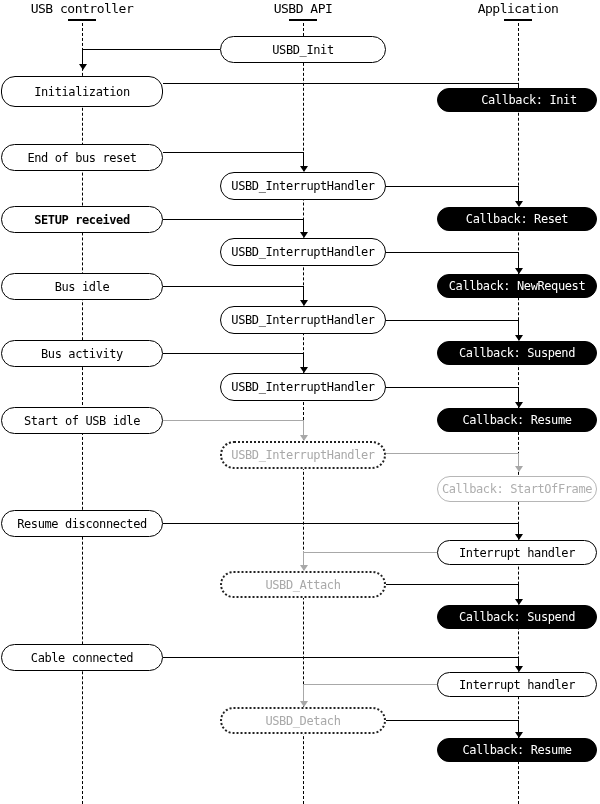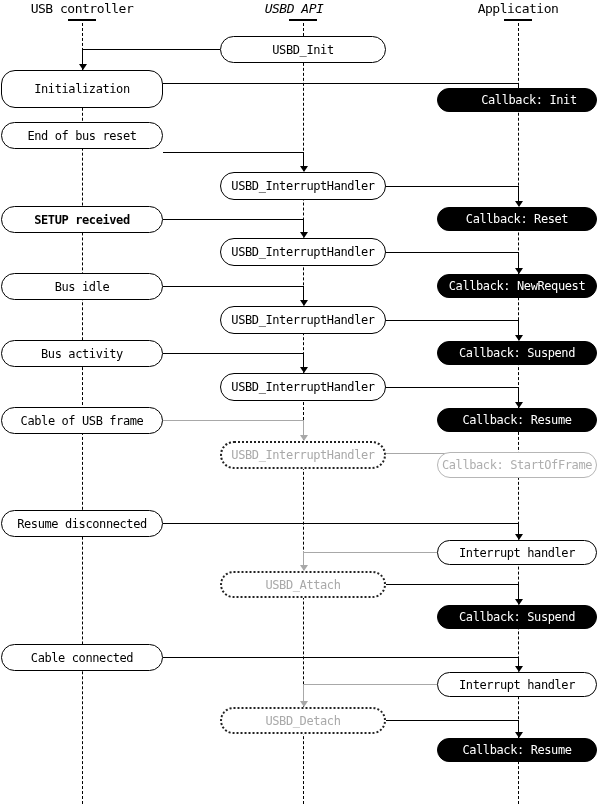--- a/index.html
+++ b/index.html
@@ -35,21 +35,21 @@
     border-right:4px solid transparent;
     border-top:6px solid #000;
   }
 </style>
 </head>
 <body>
 
 <div id="stage">
 
   <div class="col-header" style="left:-8px;">USB controller</div>
-  <div class="col-header" style="left:204px;font-style:italic;">USBD API</div>
+  <div class="col-header" style="left:213px;">USBD API</div>
   <div class="col-header" style="left:428px;">Application</div>
 
   <div class="head-bar" style="left:68px;"></div>
   <div class="head-bar" style="left:289px;"></div>
   <div class="head-bar" style="left:504px;"></div>
 
   <div class="lifeline" style="left:82px;"></div>
   <div class="lifeline" style="left:303px;"></div>
   <div class="lifeline" style="left:518px;"></div>
 
@@ -104,37 +104,37 @@
       <div class="arrow" style="left: 514.5px; top: 666px; border-top-color: rgb(0, 0, 0);"></div>
       <div class="h-seg" style="left: 303px; top: 684px; width: 134px; background: rgb(168, 168, 168);"></div>
       <div class="v-seg" style="left: 303px; top: 684px; height: 18px; background: rgb(168, 168, 168);"></div>
       <div class="arrow" style="left: 299.5px; top: 701px; border-top-color: rgb(168, 168, 168);"></div>
       <div class="h-seg" style="left: 386px; top: 720px; width: 132px; background: rgb(0, 0, 0);"></div>
       <div class="v-seg" style="left: 518px; top: 720px; height: 13px; background: rgb(0, 0, 0);"></div>
       <div class="arrow" style="left: 514.5px; top: 732px; border-top-color: rgb(0, 0, 0);"></div>
     </div>
   <div id="nodes-layer">
       <div class="node solid-white" style="left: 220px; top: 36px; width: 166px; height: 27px;">USBD_Init</div>
-      <div class="node solid-white" style="left: 1px; top: 70px; width: 162px; height: 38px;">Initialization</div>
+      <div class="node solid-white" style="left: 1px; top: 76px; width: 162px; height: 31px;">Initialization</div>
       <div class="node solid-black" style="left: 437px; top: 88px; width: 160px; height: 24px; padding-left: 24px;">Callback: Init</div>
-      <div class="node solid-white" style="left: 1px; top: 122px; width: 162px; height: 27px;">End of bus reset</div>
+      <div class="node solid-white" style="left: 1px; top: 144px; width: 162px; height: 27px;">End of bus reset</div>
       <div class="node solid-white" style="left: 220px; top: 172px; width: 166px; height: 28px;">USBD_InterruptHandler</div>
       <div class="node solid-white" style="left: 1px; top: 206px; width: 162px; height: 27px; font-weight: bold;">SETUP received</div>
       <div class="node solid-black" style="left: 437px; top: 207px; width: 160px; height: 24px;">Callback: Reset</div>
       <div class="node solid-white" style="left: 220px; top: 238px; width: 166px; height: 28px;">USBD_InterruptHandler</div>
       <div class="node solid-white" style="left: 1px; top: 273px; width: 162px; height: 27px;">Bus idle</div>
       <div class="node solid-black" style="left: 437px; top: 274px; width: 160px; height: 24px;">Callback: NewRequest</div>
       <div class="node solid-white" style="left: 220px; top: 306px; width: 166px; height: 28px;">USBD_InterruptHandler</div>
       <div class="node solid-white" style="left: 1px; top: 340px; width: 162px; height: 27px;">Bus activity</div>
       <div class="node solid-black" style="left: 437px; top: 341px; width: 160px; height: 24px;">Callback: Suspend</div>
       <div class="node solid-white" style="left: 220px; top: 373px; width: 166px; height: 28px;">USBD_InterruptHandler</div>
-      <div class="node solid-white" style="left: 1px; top: 407px; width: 162px; height: 27px;">Cable of USB frame</div>
+      <div class="node solid-white" style="left: 1px; top: 407px; width: 162px; height: 27px;">Start of USB idle</div>
       <div class="node solid-black" style="left: 437px; top: 408px; width: 160px; height: 24px;">Callback: Resume</div>
       <div class="node ghost" style="left: 220px; top: 441px; width: 166px; height: 28px;">USBD_InterruptHandler</div>
-      <div class="node gray-outline" style="left: 437px; top: 452px; width: 160px; height: 26px;">Callback: StartOfFrame</div>
+      <div class="node gray-outline" style="left: 437px; top: 476px; width: 160px; height: 26px;">Callback: StartOfFrame</div>
       <div class="node solid-white" style="left: 1px; top: 510px; width: 162px; height: 27px;">Resume disconnected</div>
       <div class="node solid-white" style="left: 437px; top: 540px; width: 160px; height: 25px;">Interrupt handler</div>
       <div class="node ghost" style="left: 220px; top: 571px; width: 166px; height: 27px;">USBD_Attach</div>
       <div class="node solid-black" style="left: 437px; top: 605px; width: 160px; height: 24px;">Callback: Suspend</div>
       <div class="node solid-white" style="left: 1px; top: 644px; width: 162px; height: 27px;">Cable connected</div>
       <div class="node solid-white" style="left: 437px; top: 672px; width: 160px; height: 25px;">Interrupt handler</div>
       <div class="node ghost" style="left: 220px; top: 707px; width: 166px; height: 27px;">USBD_Detach</div>
       <div class="node solid-black" style="left: 437px; top: 738px; width: 160px; height: 24px;">Callback: Resume</div>
     </div>
 

